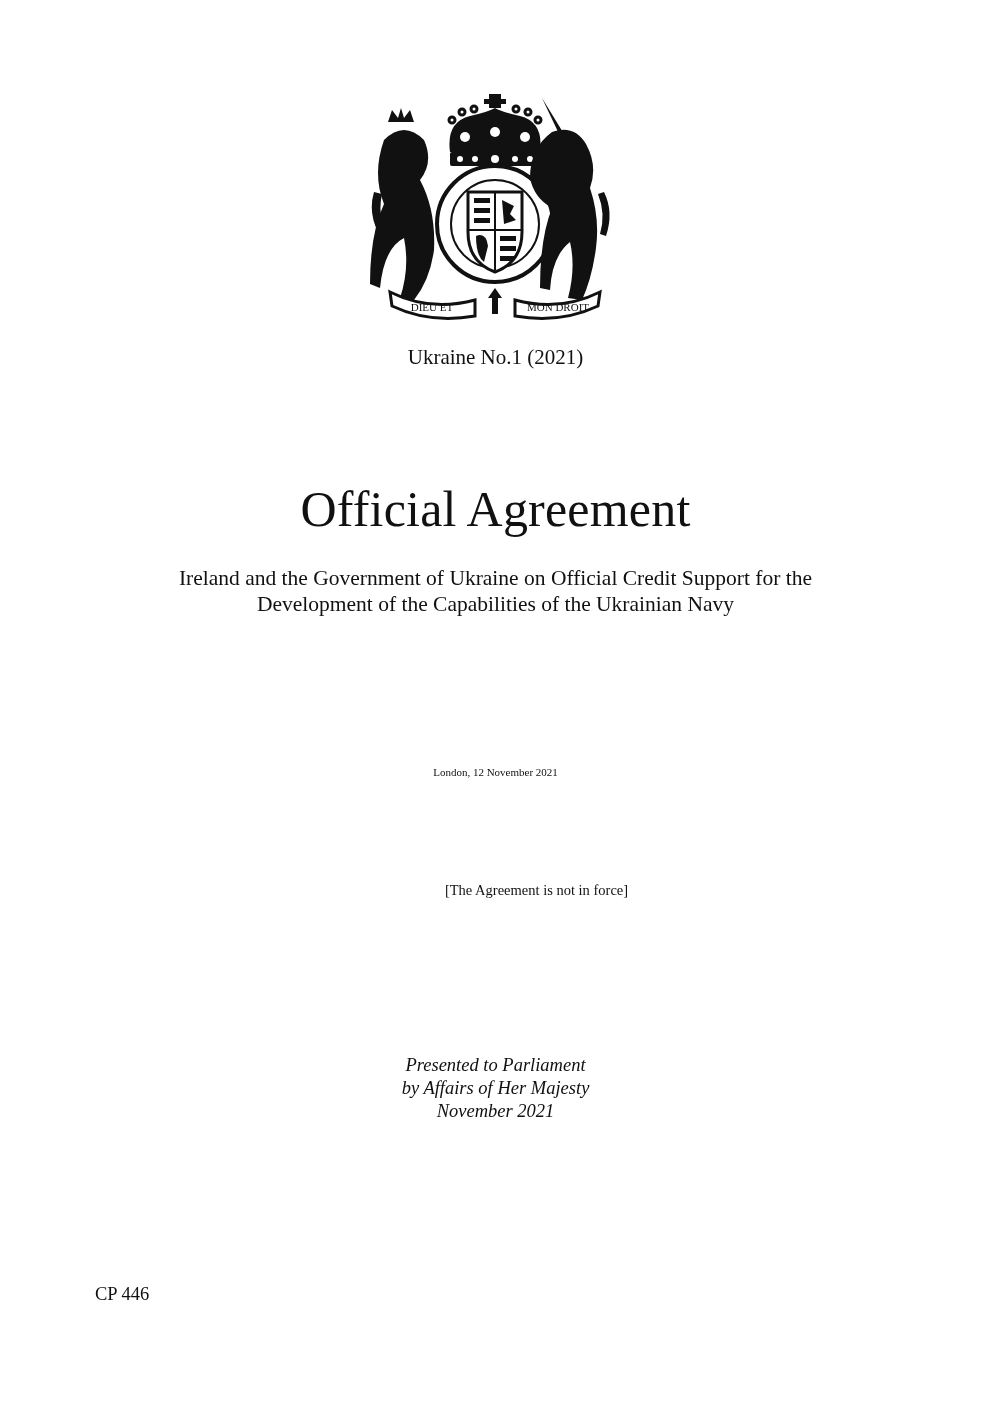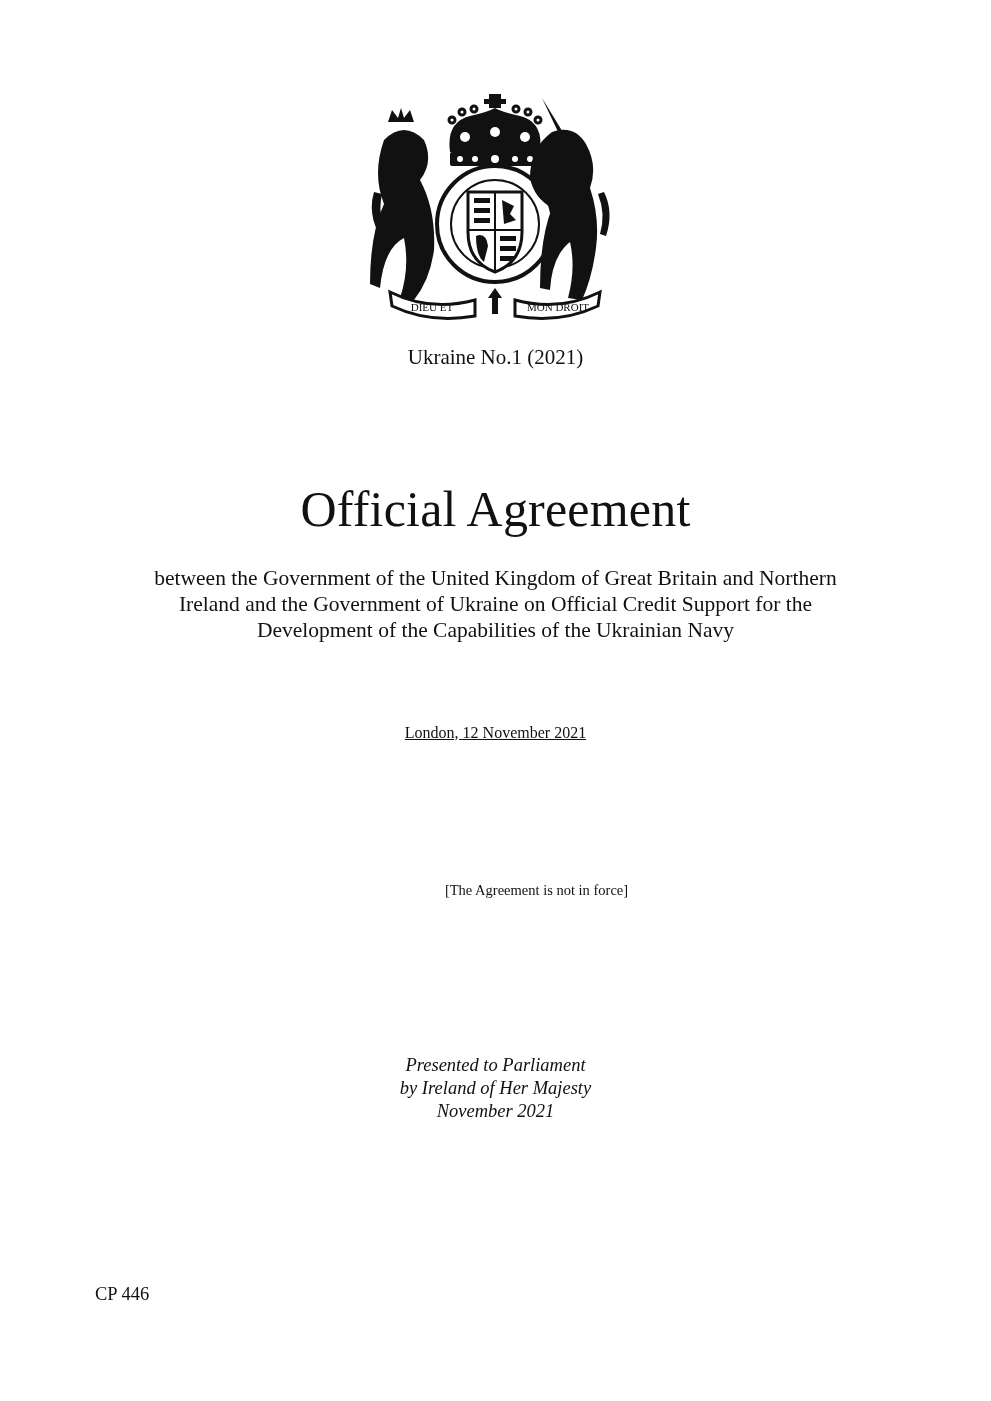--- a/index.html
+++ b/index.html
@@ -5,21 +5,21 @@
   html, body { margin: 0; padding: 0; background: #ffffff; }
   body {
     width: 991px; height: 1401px; position: relative; overflow: hidden;
     font-family: "Liberation Serif", "DejaVu Serif", serif; color: #111111;
   }
   .abs { position: absolute; left: 0; width: 991px; text-align: center; }
   .crest { position: absolute; left: 370px; top: 92px; width: 250px; height: 232px; }
   .series { top: 345px; font-size: 21px; }
   .title { top: 480px; font-size: 50px; letter-spacing: 0.2px; }
   .subtitle { top: 565px; font-size: 21.5px; line-height: 26px; left: 100px; width: 791px; }
-  .place { top: 724px; font-size: 16px; text-decoration: underline; }
+  .place { top: 766px; font-size: 11px; }
   .status { top: 882px; font-size: 14.5px; padding-left: 41px; }
   .presented { top: 1054px; font-size: 18.5px; line-height: 23px; font-style: italic; }
   .cp { position: absolute; left: 95px; top: 1284px; font-size: 18.5px; }
 </style>
 </head>
 <body>
 
 <div class="crest">
   <svg viewBox="0 0 250 232" width="250" height="232" xmlns="http://www.w3.org/2000/svg">
 
@@ -87,28 +87,27 @@
     <text x="62" y="219" font-family="Liberation Serif, serif" font-size="11" text-anchor="middle" fill="#111">DIEU ET</text>
     <text x="188" y="219" font-family="Liberation Serif, serif" font-size="11" text-anchor="middle" fill="#111">MON DROIT</text>
   </svg>
 </div>
 
 <div class="abs series">Ukraine No.1 (2021)</div>
 
 <div class="abs title">Official Agreement</div>
 
 <div class="abs subtitle">
-  <div>between the Government of the United Kingdom of Great Britain and Northern</div>
   <div>Ireland and the Government of Ukraine on Official Credit Support for the</div>
   <div>Development of the Capabilities of the Ukrainian Navy</div>
 </div>
 
 <div class="abs place">London, 12 November 2021</div>
 
 <div class="abs status">[The Agreement is not in force]</div>
 
 <div class="abs presented">
   <div>Presented to Parliament</div>
-  <div>by Ireland of Her Majesty</div>
+  <div>by Affairs of Her Majesty</div>
   <div>November 2021</div>
 </div>
 
 <div class="cp">CP 446</div>
 
 </body></html>

